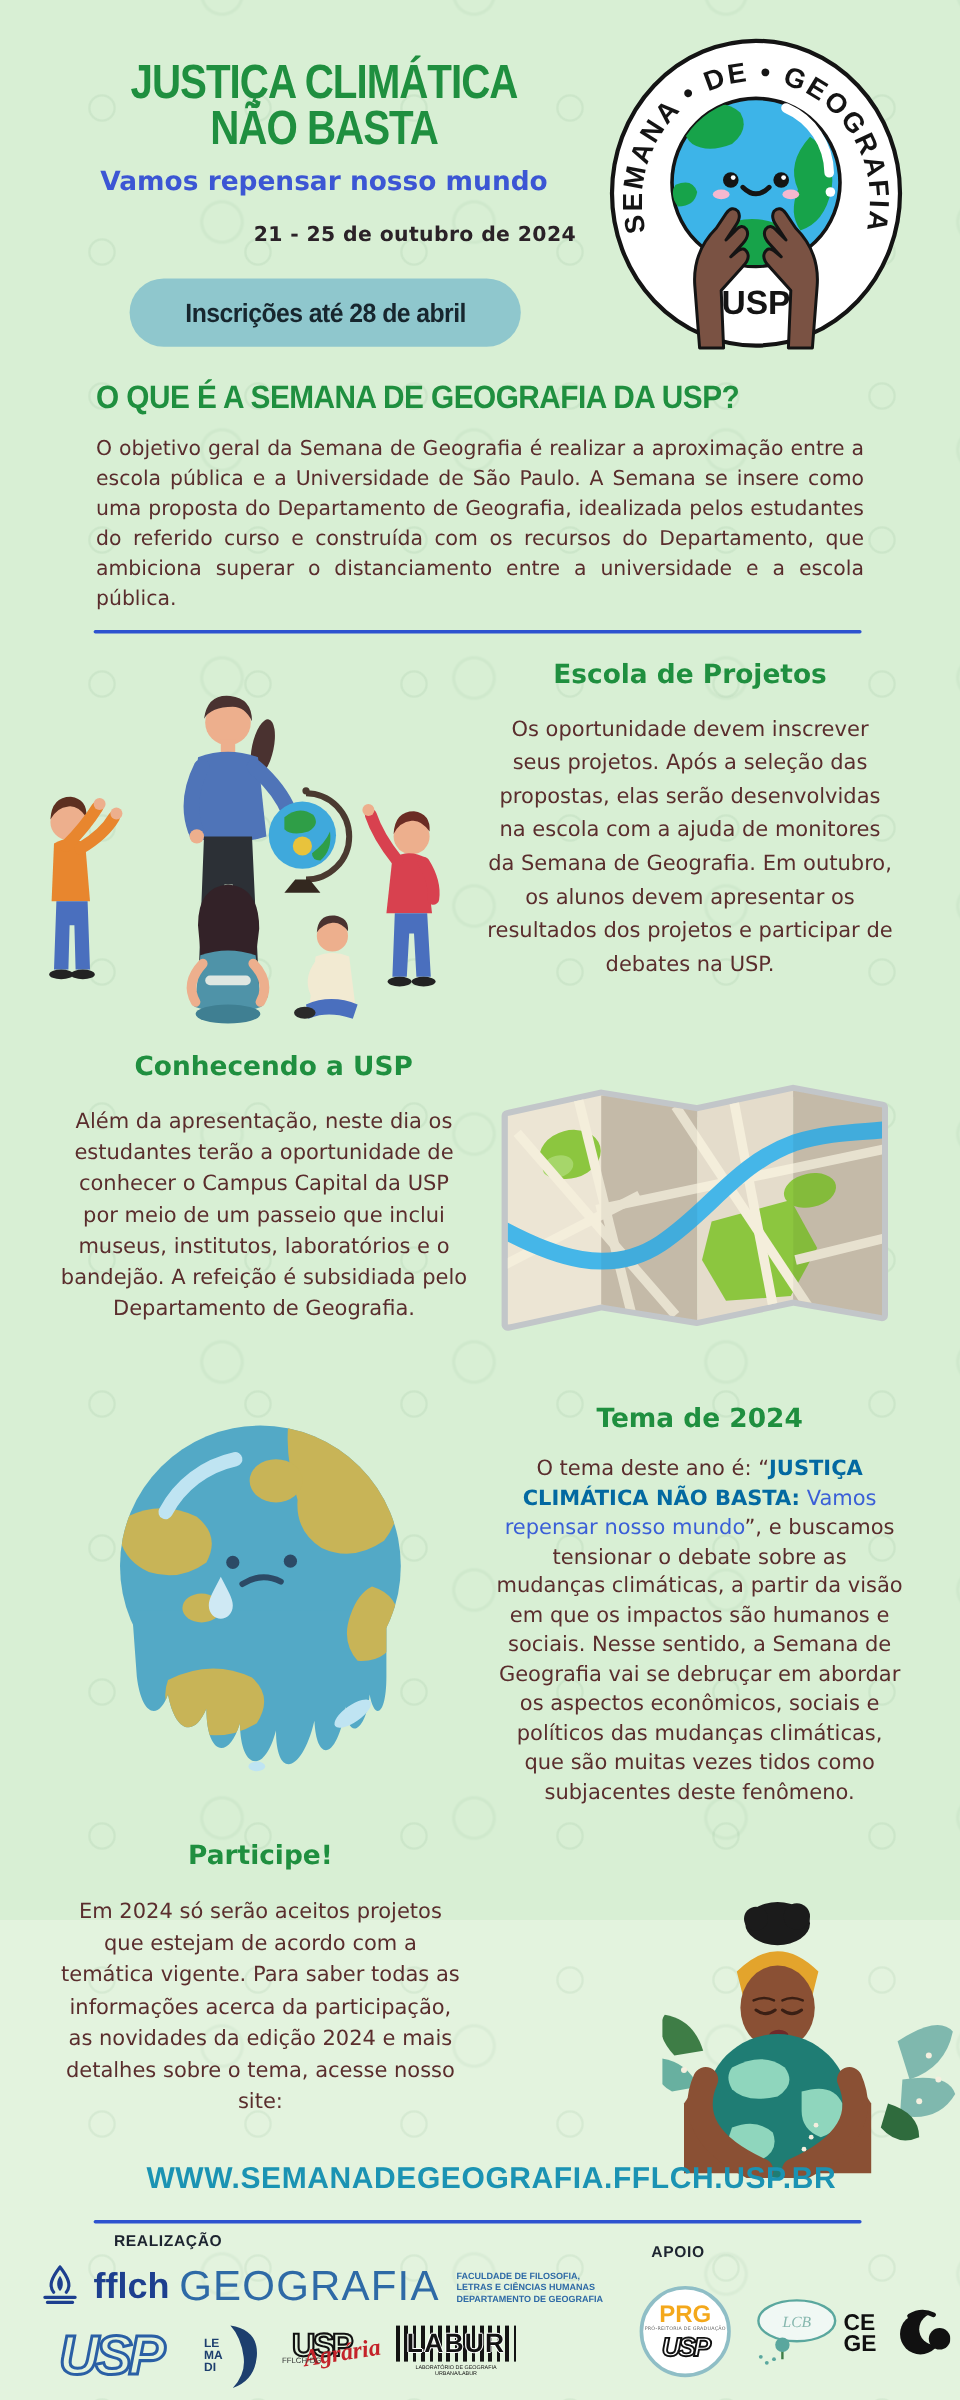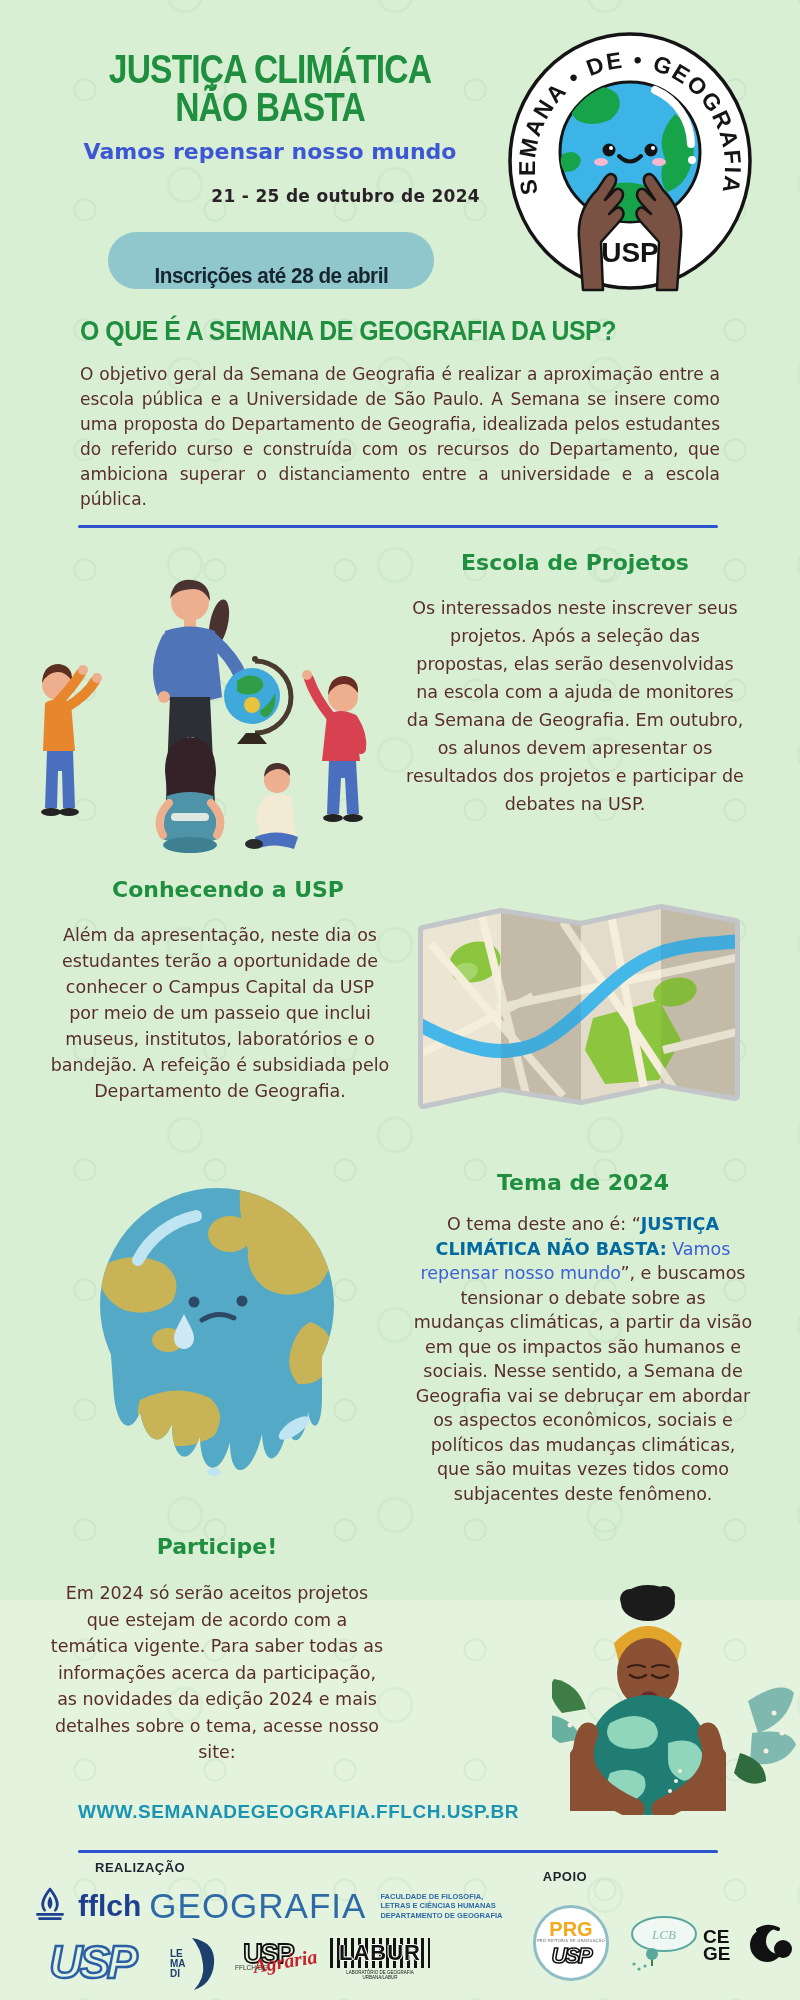--- a/index.html
+++ b/index.html
@@ -29,41 +29,41 @@
   .subtitle{
     left:60px; top:139px; width:420px; text-align:center;
     color:#3c56d4; font-weight:bold; font-size:22px;
   }
   .dates{
     left:60px; top:186px; width:420px; text-align:right;
     color:#2b2228; font-weight:bold; font-size:17px; letter-spacing:.3px;
   }
   .pill{
     left:108px; top:232px; width:326px; height:57px; border-radius:30px;
-    background:#8fc7cd; display:flex; align-items:flex-end; justify-content:center;
+    background:#8fc7cd; display:flex; align-items:center; justify-content:center;
   }
   .pill span{
     font-family:"Liberation Sans", sans-serif; font-weight:bold;
     font-size:22px; color:#17262e; transform:scaleX(.94); letter-spacing:-.5px;
   }
   .section-head{
     font-family:"Liberation Sans", sans-serif; font-weight:bold; color:#1f8f3f;
     font-size:27px; letter-spacing:-.5px; transform:scaleX(.92); transform-origin:0 0;
     white-space:nowrap;
   }
   .sub-head{
     font-weight:bold; color:#1f8f3f; font-size:22px; text-align:center;
   }
   .body-text{ color:#5a2d2d; font-size:17.5px; }
   .justified{ text-align:justify; line-height:25px; font-size:17px; }
   .centered{ text-align:center; }
   .divider{ height:3px; background:#2d53cf; border-radius:2px; }
   .url-line{
     font-family:"Liberation Sans", sans-serif; font-weight:bold;
-    color:#1b93b3; font-size:19px; letter-spacing:.5px; text-align:center;
+    color:#1b93b3; font-size:25px; letter-spacing:.5px; text-align:center;margin-left:44px;
   }
   .blue-strong{ color:#0369a1; font-weight:bold; }
   .blue-soft{ color:#3a5fd7; }
   .footer-label{
     font-family:"Liberation Sans", sans-serif; font-weight:bold;
     font-size:13px; color:#1d2430; letter-spacing:.5px;
   }
   .fflch-row{ left:30px; top:1886px; display:flex; align-items:center; gap:8px; }
   .fflch-name{ font-family:"Liberation Sans", sans-serif; font-weight:bold; font-size:30px; color:#1d3f8f; }
   .fflch-geo{ font-family:"Liberation Sans", sans-serif; font-weight:400; font-size:35px; color:#2e6aa6; letter-spacing:1px; }
@@ -209,21 +209,21 @@
 
     <circle cx="272" cy="235" r="13" fill="#edaf8d"></circle>
     <path d="M259,232 Q260,217 274,218 Q286,220 285,231 Q279,223 272,224 Q264,225 259,232 Z" fill="#4a3230"></path>
     <path d="M258,252 Q272,246 286,252 L291,292 L253,292 Z" fill="#f2ead2"></path>
     <path d="M262,258 Q251,272 260,286" fill="none" stroke="#f2ead2" stroke-width="9" stroke-linecap="round"></path>
     <path d="M250,292 Q271,283 293,292 L289,304 Q268,297 252,304 Z" fill="#4a6fbe"></path>
     <ellipse cx="249" cy="299" rx="9" ry="5" fill="#2a2a2a"></ellipse>
   </svg>
 
   <div class="abs sub-head" style="left:390px;top:550px;width:370px;">Escola de Projetos</div>
-  <div class="abs body-text centered" style="left:405px;top:594px;width:340px;line-height:28px;">Os interessados neste inscrever seus projetos. Após a seleção das propostas, elas serão desenvolvidas na escola com a ajuda de monitores da Semana de Geografia. Em outubro, os alunos devem apresentar os resultados dos projetos e participar de debates na USP.</div>
+  <div class="abs body-text centered" style="left:405px;top:594px;width:340px;line-height:28px;">Os oportunidade devem inscrever seus projetos. Após a seleção das propostas, elas serão desenvolvidas na escola com a ajuda de monitores da Semana de Geografia. Em outubro, os alunos devem apresentar os resultados dos projetos e participar de debates na USP.</div>
 
   <div class="abs sub-head" style="left:48px;top:877px;width:360px;">Conhecendo a USP</div>
   <div class="abs body-text centered" style="left:50px;top:922px;width:340px;line-height:26px;">Além da apresentação, neste dia os estudantes terão a oportunidade de conhecer o Campus Capital da USP por meio de um passeio que inclui museus, institutos, laboratórios e o bandejão. A refeição é subsidiada pelo Departamento de Geografia.</div>
 
   <svg class="abs" style="left:413px;top:900px;" width="332" height="220" viewBox="0 0 332 220">
     <defs>
       <clipPath id="mapclip">
         <path d="M10,30 L88,13 L168,26 L248,9 L322,23 L322,196 L248,183 L168,200 L88,187 L10,204 Z"></path>
       </clipPath>
     </defs>

